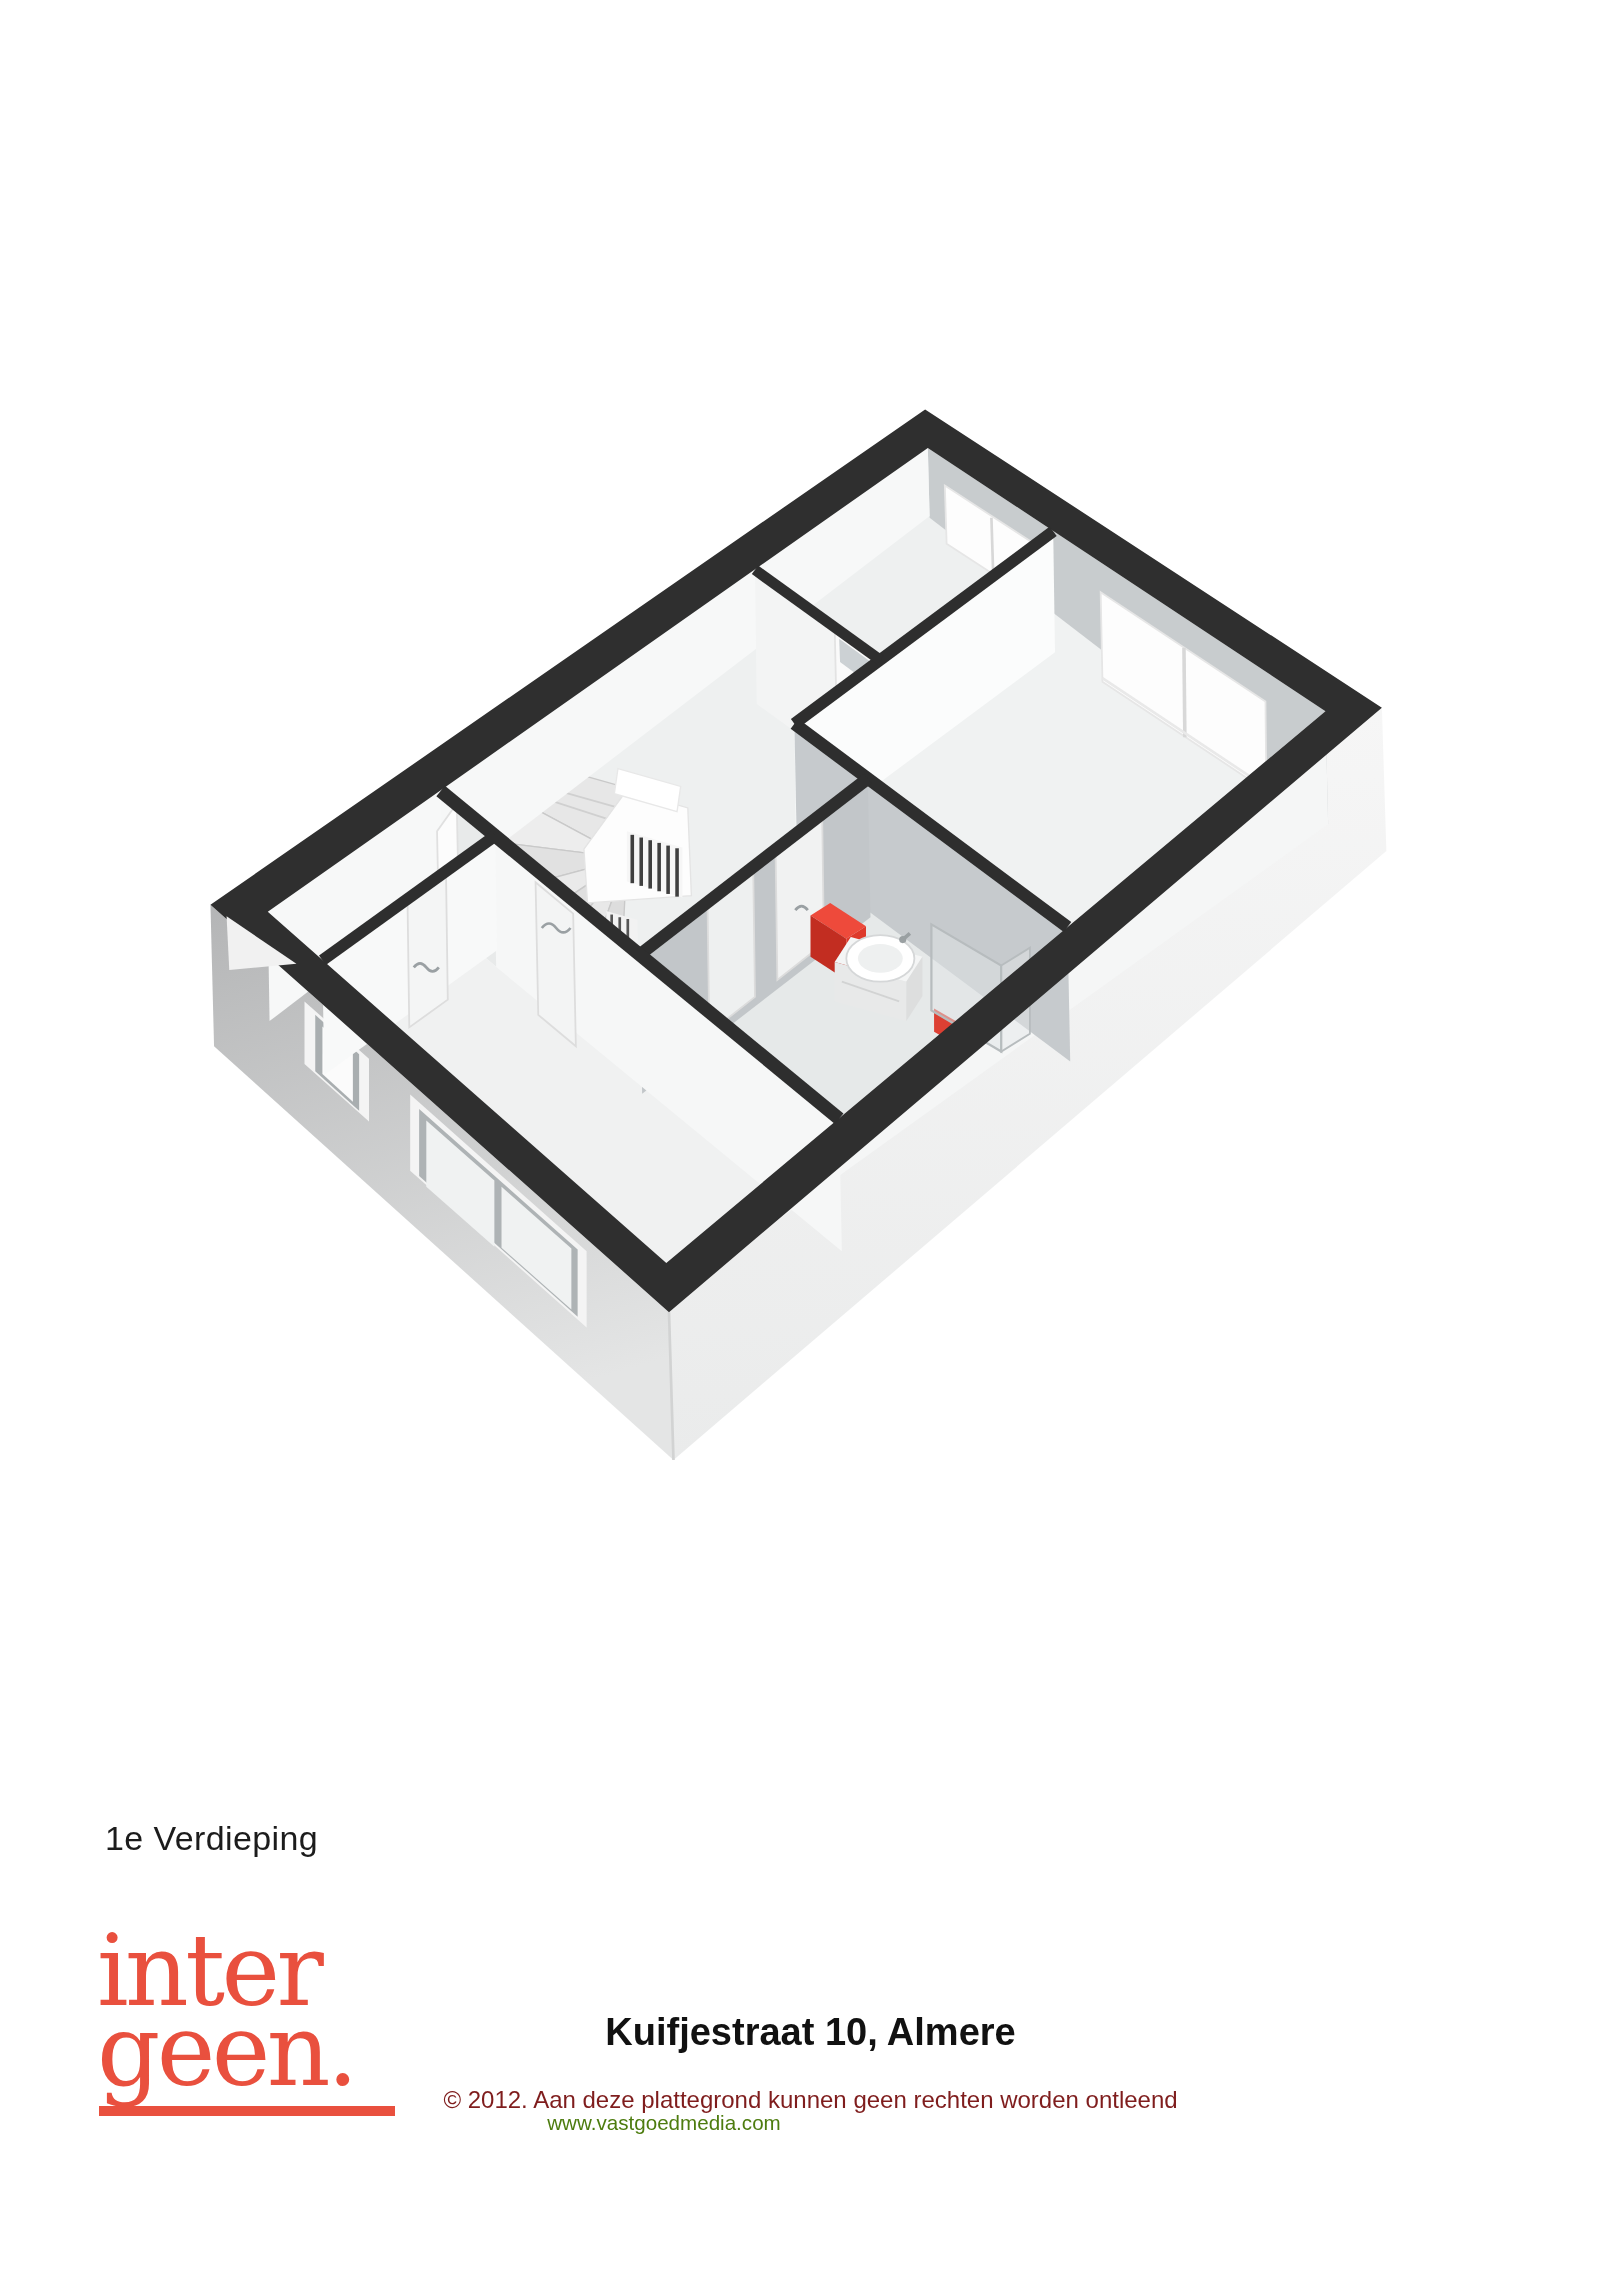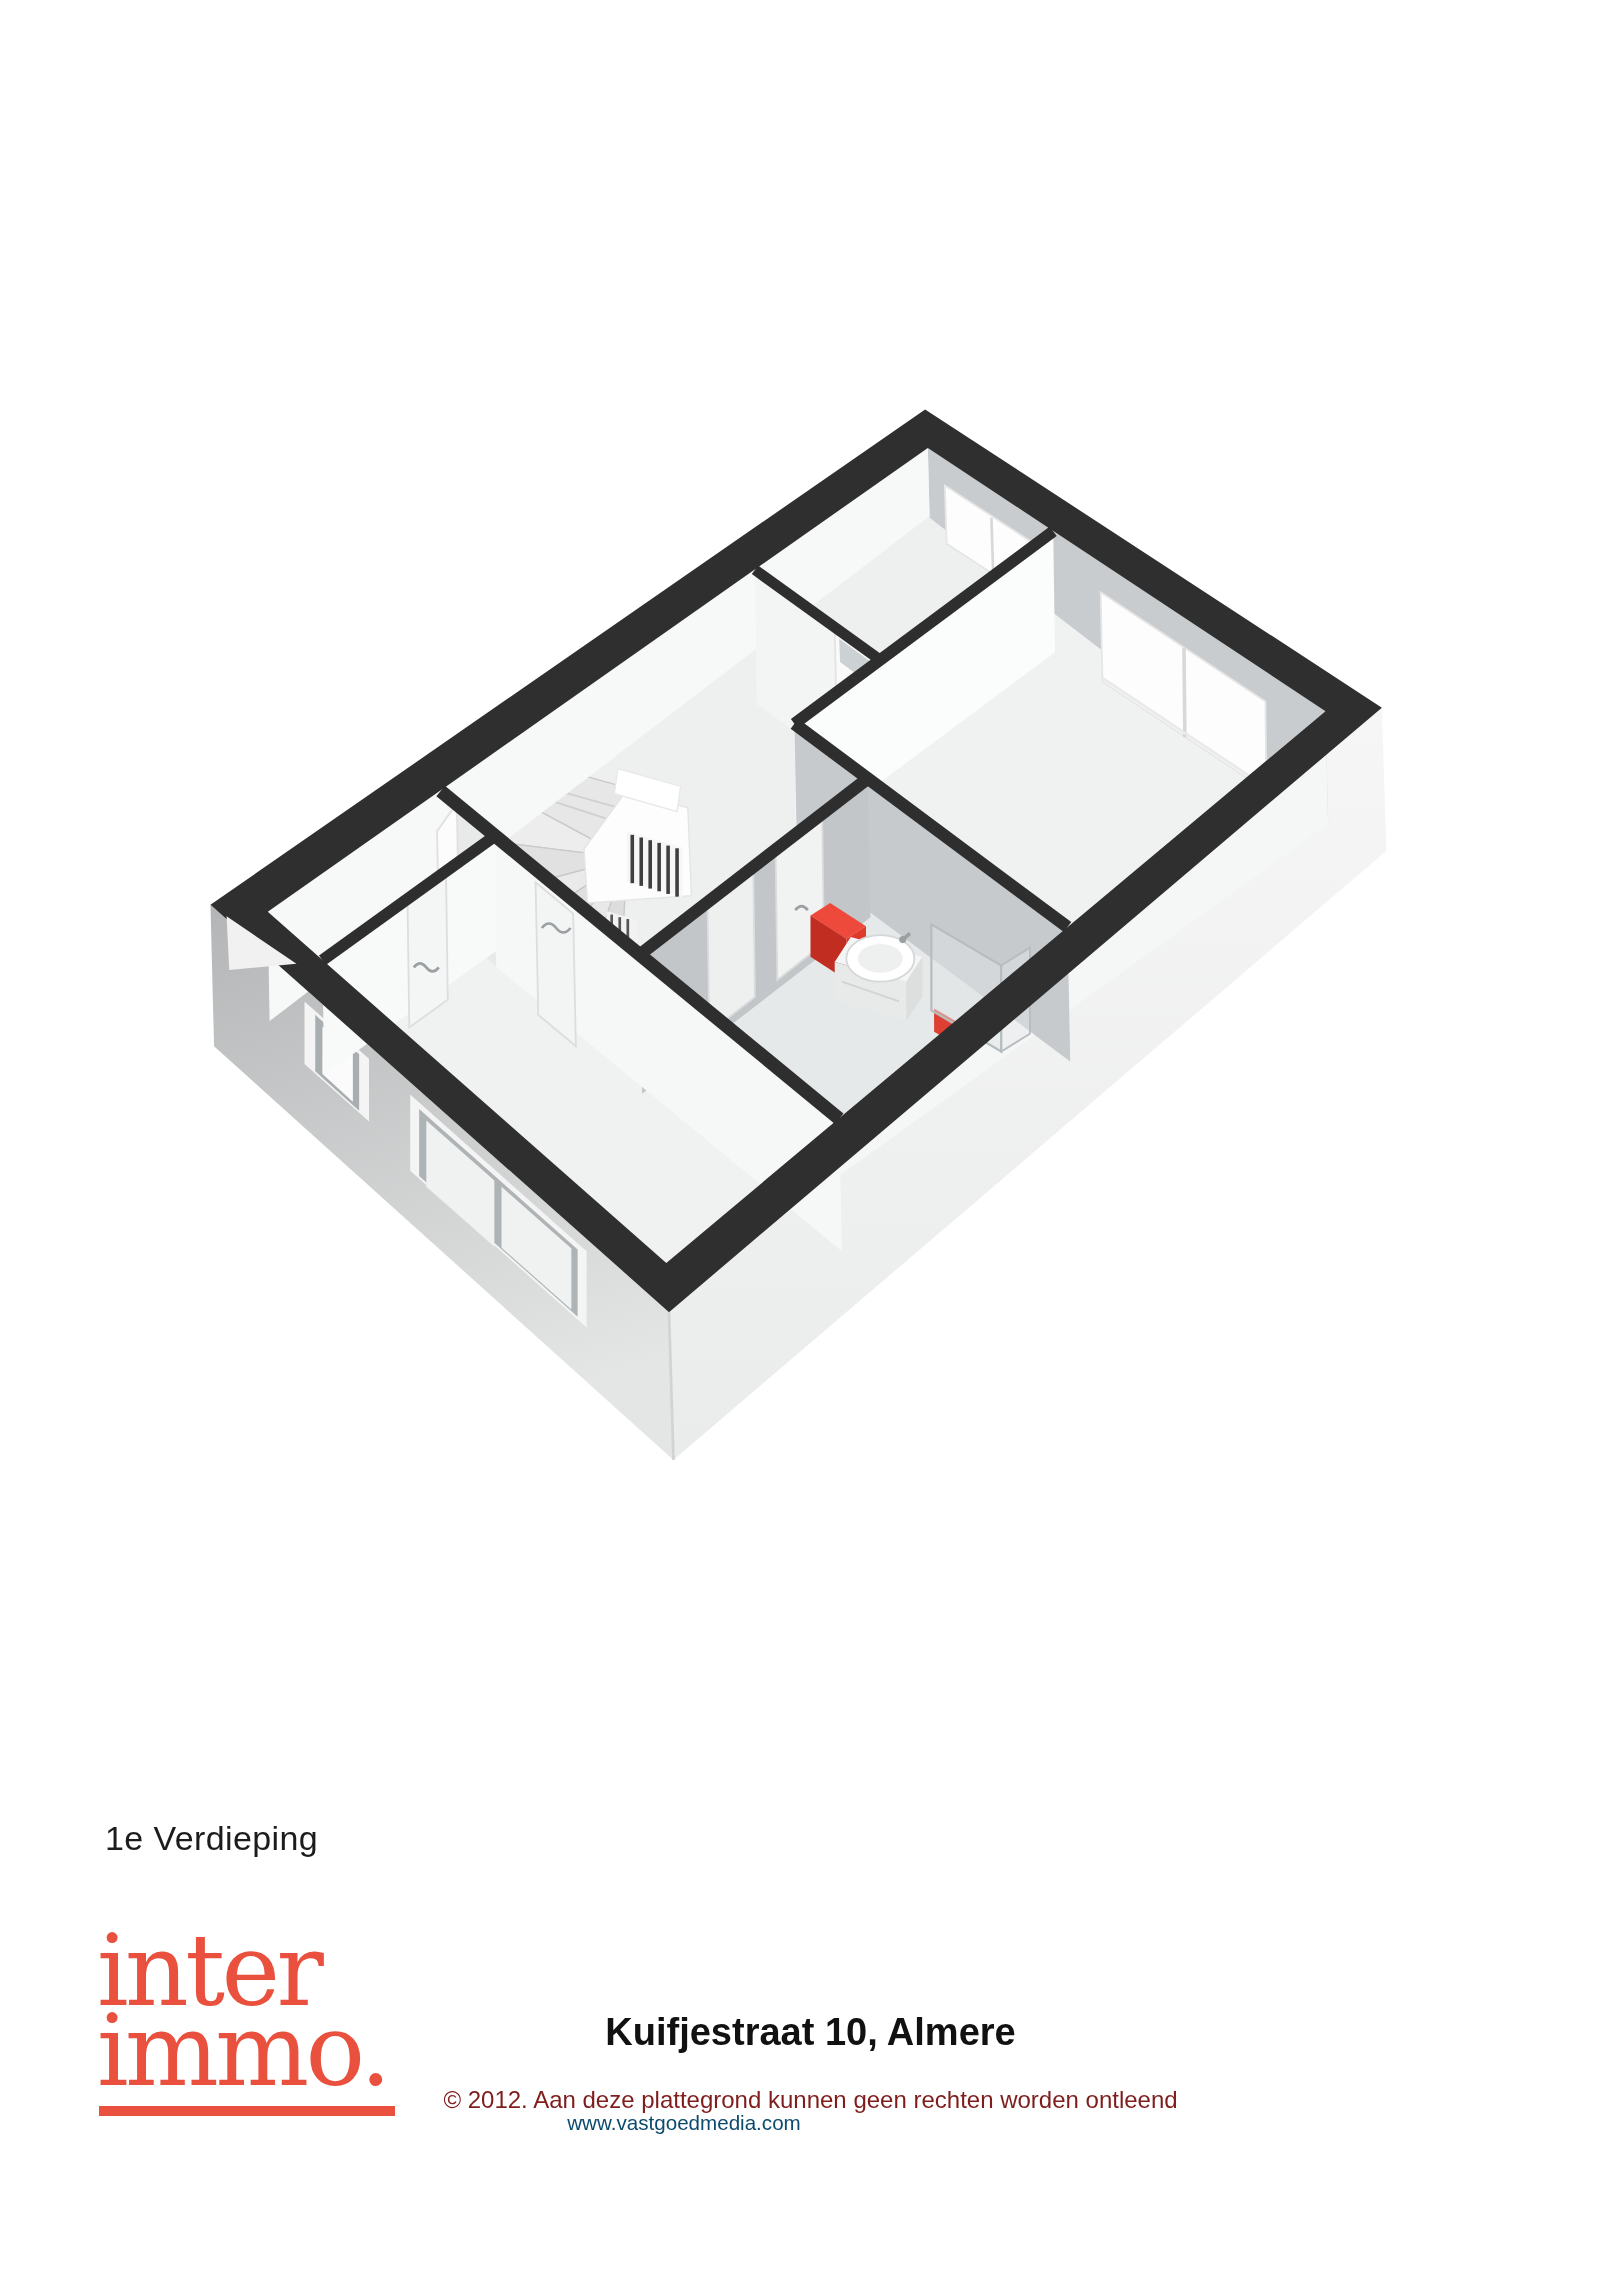--- a/index.html
+++ b/index.html
@@ -6,21 +6,21 @@
   #page{position:relative;width:1621px;height:2293px;background:#ffffff;overflow:hidden;
         font-family:"Liberation Sans",sans-serif;}
   #plan-svg{position:absolute;left:0;top:0;width:1621px;height:2293px;}
   .floor-label{position:absolute;left:105px;top:1819px;font-size:34px;color:#1c1c1c;letter-spacing:0.4px;}
   .logo{position:absolute;left:97px;top:1931px;font-family:"DejaVu Serif",serif;font-weight:normal;
         font-size:99px;line-height:0.81;letter-spacing:-3.6px;color:#e9503e;}
   .logo-underline{position:absolute;left:99px;top:2106px;width:296px;height:9.9px;background:#e9503e;}
   .addr-title{position:absolute;left:0;top:2011px;width:1621px;text-align:center;
               font-size:38px;font-weight:bold;color:#111;}
   .copyright{position:absolute;left:0;top:2086px;width:1621px;text-align:center;font-size:24px;color:#7f1d1d;}
-  .website{position:absolute;left:0;top:2111px;width:1328px;text-align:center;font-size:20.6px;color:#0c4a6e;margin-left:20px;}
+  .website{position:absolute;left:0;top:2111px;width:1328px;text-align:center;font-size:20.6px;color:#4d7c0f;}
   .sq{fill:none;stroke:#9aa0a3;stroke-width:3;}
 </style>
 </head>
 <body>
 
 <div id="page">
 
   <svg id="plan-svg" viewBox="0 0 1810 2560">
     <defs>
       <linearGradient id="gSW" x1="0" y1="0" x2="0.25" y2="1">
@@ -178,21 +178,21 @@
       <path class="sq" d="M605,1036 q8,-10 16,0 q8,10 16,0"></path>
       <path class="sq" d="M462,1080 q7,-9 14,0 q7,9 14,0"></path>
       <path class="sq" d="M888,1016 q7,-9 14,0"></path>
     </g>
   </svg>
 
   <div class="floor-label">1e Verdieping</div>
 
   <div class="logo">
     <div>inter</div>
-    <div>immo.</div>
+    <div>geen.</div>
   </div>
   <div class="logo-underline"></div>
 
   <div class="addr-title">Kuifjestraat 10, Almere</div>
   <div class="copyright">© 2012. Aan deze plattegrond kunnen geen rechten worden ontleend</div>
   <div class="website">www.vastgoedmedia.com</div>
 </div>
 
 
 </body></html>

